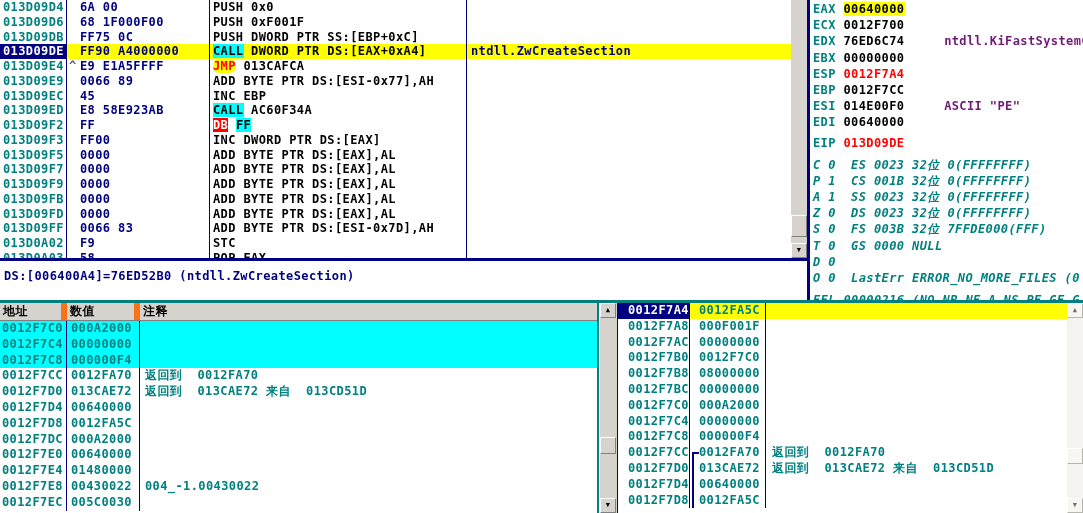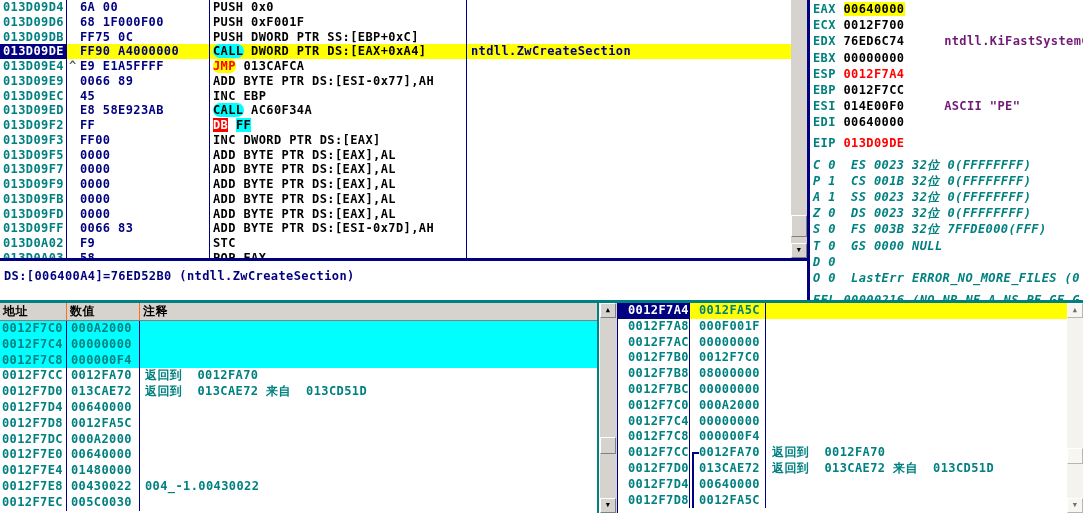--- a/index.html
+++ b/index.html
@@ -13,21 +13,21 @@
   #disasm{left:0;top:0;width:791px;height:322px;overflow:hidden;background:#fff;}
   .drow{display:flex;height:14.75px;line-height:14.6px;white-space:pre;overflow:hidden;}
   .dcell{box-sizing:border-box;flex:none;overflow:hidden;}
   .d-addr{width:67px;padding-left:3px;color:#008080;border-right:1px solid #000080;}
   .d-bytes{width:143px;padding-left:13px;color:#000080;border-right:1px solid #000080;position:relative;}
   .d-instr{width:257px;padding-left:3px;color:#000;border-right:1px solid #000080;}
   .d-comment{flex:1 1 auto;padding-left:4px;color:#000080;}
   .drow.sel .d-addr{background:#000080;color:#fff;}
   .drow.sel .d-bytes,.drow.sel .d-instr,.drow.sel .d-comment{background:#ffff00;}
   .jmark{position:absolute;left:2px;top:0;color:#606060;}
-  .op-call{background:#00ffff;color:#000;border-radius:7px;}
+  .op-call{background:#00ffff;color:#000;}
   .op-jmp{background:#ffff00;color:#ff0000;border-radius:6px;}
   .op-db{background:#ff0000;color:#fff;}
   .op-db-arg{background:#00ffff;color:#000;}
   
   #disasm-border{left:0;top:258px;width:807px;height:3px;background:#000080;}
   #infopane{left:0;top:261px;width:807px;height:40px;background:#fff;}
   #infoline{padding:8px 0 0 4px;color:#000080;white-space:pre;}
   
   .sbar{background:#d6d3ce;}
   .sb-btn{position:absolute;left:0;width:16px;height:15px;background:#d6d3ce;
@@ -50,21 +50,21 @@
   .v-hl{background:#ffff00;color:#000;}
   .rextra{color:#701a75;margin-left:32px;}
   .teal{color:#008080;font-style:italic;}
   .gap4{margin-top:4px;}
   .gap6{margin-top:6px;}
   
   #bottom-divider{left:0;top:300px;width:1083px;height:3px;background:#008080;}
   #stack-left{left:0;top:303px;width:597px;height:210px;background:#fff;overflow:hidden;}
   #sl-border{left:597px;top:303px;width:2px;height:210px;background:#008080;}
   #sl-header{display:flex;height:18px;line-height:17px;background:#d6d3ce;color:#000;border-bottom:1px solid #808080;box-sizing:border-box;}
-  .hcell{box-sizing:border-box;padding-left:3px;border-right:1px solid #f97316;overflow:hidden;}
+  .hcell{box-sizing:border-box;padding-left:3px;border-right:6px solid #f97316;overflow:hidden;}
   .h-addr{width:67px;}
   .h-val{width:73px;}
   .h-com{flex:1;border-right:none;}
   .srow{display:flex;height:15.8px;line-height:15px;white-space:pre;overflow:hidden;}
   .s-addr{width:67px;padding-left:2px;color:#008080;border-right:1px solid #000080;box-sizing:border-box;flex:none;}
   .s-val{width:73px;padding-left:4px;color:#008080;border-right:1px solid #000080;box-sizing:border-box;flex:none;}
   .s-com{flex:1;padding-left:5px;color:#008080;overflow:hidden;}
   .srow.hl{background:#00ffff;}
   
   #stack-right{left:617px;top:303px;width:450px;height:210px;background:#fff;overflow:hidden;border-left:1px solid #000080;box-sizing:border-box;}

